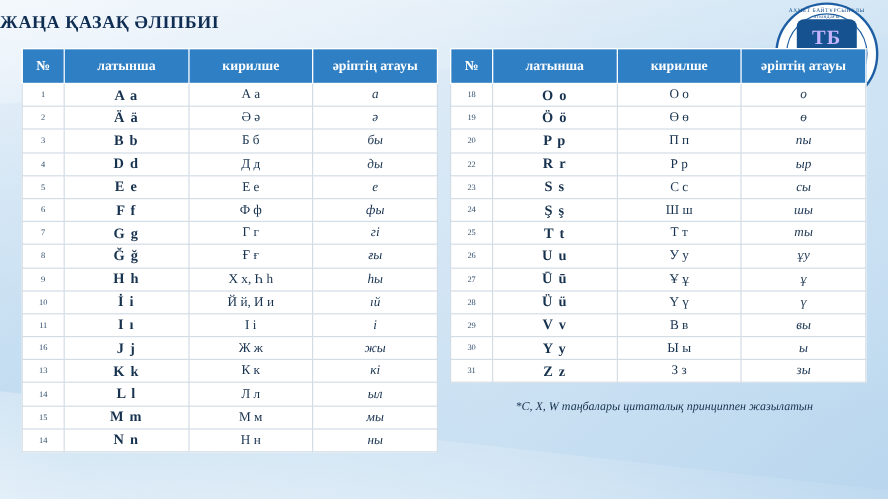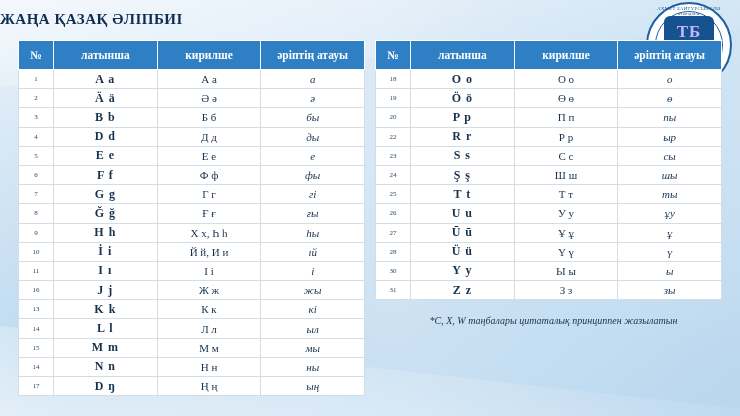--- a/index.html
+++ b/index.html
@@ -228,26 +228,20 @@
               <td class="lat">M m</td>
               <td class="cyr">М м</td>
               <td class="nm">мы</td>
             </tr>
             <tr>
               <td class="num">14</td>
               <td class="lat">N n</td>
               <td class="cyr">Н н</td>
               <td class="nm">ны</td>
             </tr>
-            <tr>
-              <td class="num">17</td>
-              <td class="lat">D ŋ</td>
-              <td class="cyr">Ң ң</td>
-              <td class="nm">ың</td>
-            </tr>
           </tbody>
       </table>
     </div>
 
     <div class="tblwrap">
       <table>
         <thead>
           <tr>
             <th class="num">№</th>
             <th>латынша</th>
@@ -310,20 +304,26 @@
               <td class="cyr">Ұ ұ</td>
               <td class="nm">ұ</td>
             </tr>
             <tr>
               <td class="num">28</td>
               <td class="lat">Ü ü</td>
               <td class="cyr">Ү ү</td>
               <td class="nm">ү</td>
             </tr>
             <tr>
+              <td class="num">29</td>
+              <td class="lat">V v</td>
+              <td class="cyr">В в</td>
+              <td class="nm">вы</td>
+            </tr>
+            <tr>
               <td class="num">30</td>
               <td class="lat">Y y</td>
               <td class="cyr">Ы ы</td>
               <td class="nm">ы</td>
             </tr>
             <tr>
               <td class="num">31</td>
               <td class="lat">Z z</td>
               <td class="cyr">З з</td>
               <td class="nm">зы</td>

